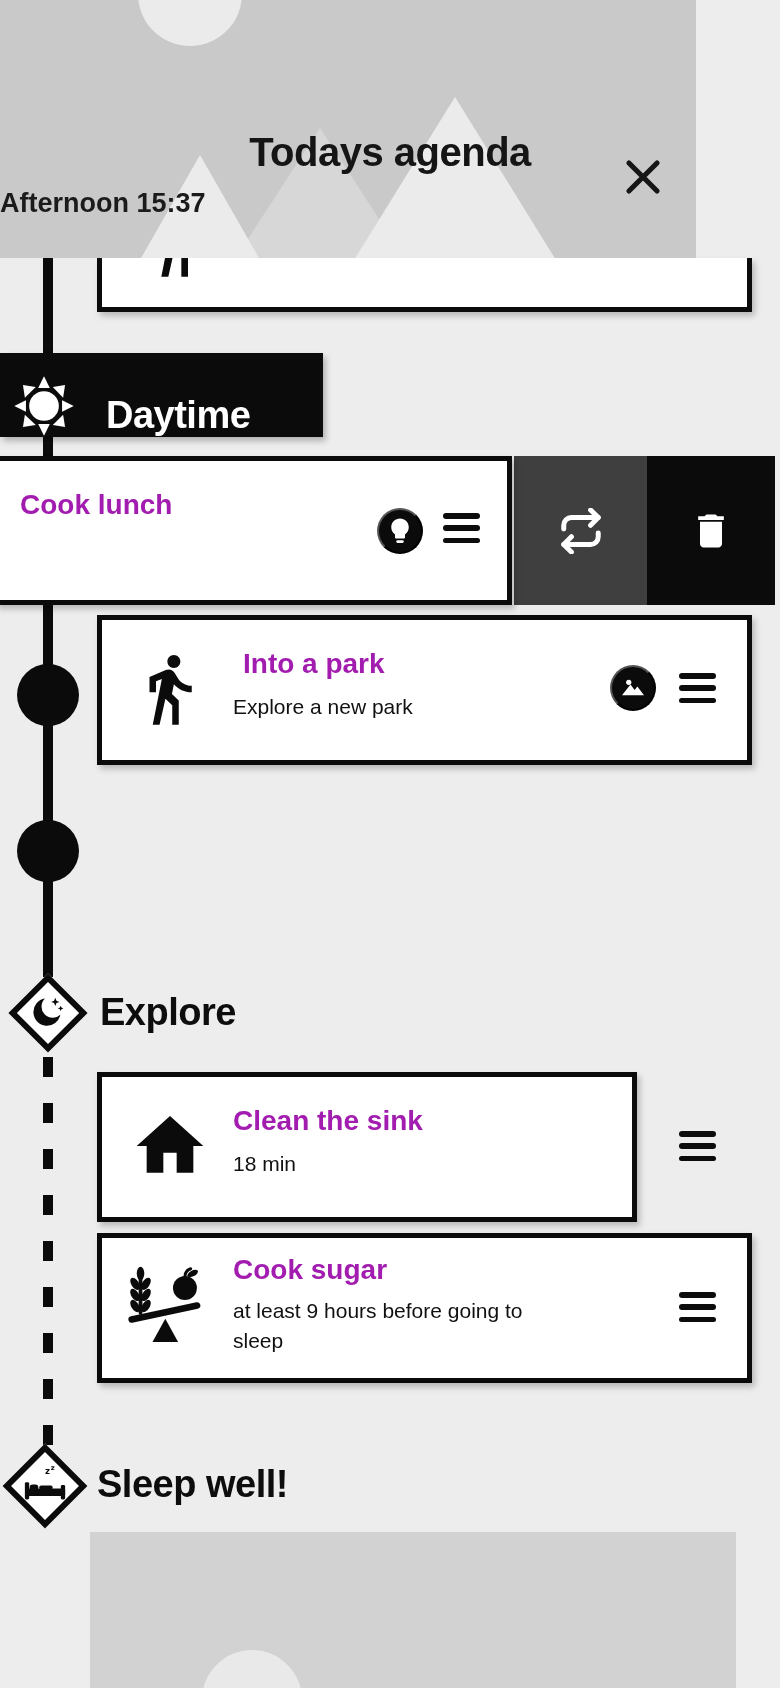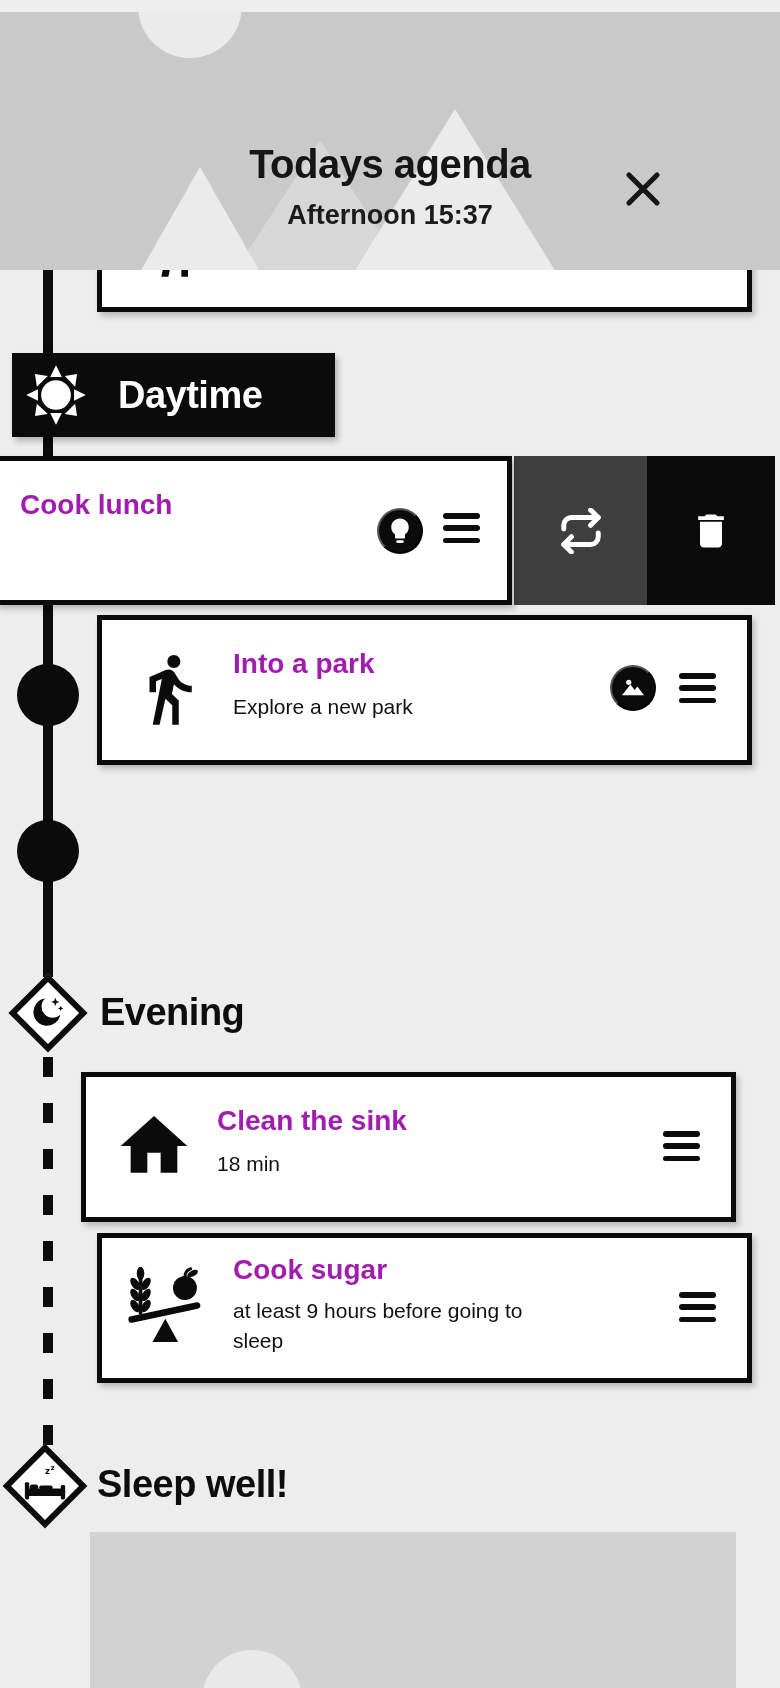--- a/index.html
+++ b/index.html
@@ -11,41 +11,41 @@
   }
   
   .tl-solid{position:absolute;left:43px;top:258px;width:10px;height:719px;background:var(--black,#0b0b0b);z-index:1;}
   .tl-dashed{position:absolute;left:43px;top:1057px;width:10px;height:388px;z-index:1;
     background:repeating-linear-gradient(180deg,var(--black,#0b0b0b) 0 20px,transparent 20px 46px);}
   .tl-node{position:absolute;width:62px;height:62px;border-radius:50%;background:var(--black,#0b0b0b);z-index:4;}
   .diamond-wrap{position:absolute;z-index:4;}
   .diamond{width:100%;height:100%;background:#fff;border:6px solid var(--black,#0b0b0b);transform:rotate(45deg);box-sizing:border-box;}
   .diamond-icon{position:absolute;z-index:5;}
   
-  .header{position:absolute;left:0;top:12px;width:780px;height:258px;background:var(--header-bg,#c9c9c9);overflow:hidden;z-index:6;}
+  .header{position:absolute;left:0;top:0;width:696px;height:258px;background:var(--header-bg,#c9c9c9);overflow:hidden;z-index:6;}
   .deco-circle{position:absolute;left:138px;top:-58px;width:104px;height:104px;border-radius:50%;background:var(--decor-light,#ebebeb);}
   .tri{position:absolute;clip-path:polygon(50% 0,0 100%,100% 100%);}
   .tri-mid{left:190px;top:128px;width:260px;height:200px;background:var(--decor-mid,#d7d7d7);}
   .tri-left{left:97px;top:155px;width:206px;height:180px;background:var(--decor-light,#ebebeb);}
   .tri-big{left:294px;top:97px;width:322px;height:260px;background:var(--decor-light,#ebebeb);}
   .hdr-title{position:absolute;left:0;top:130px;width:780px;text-align:center;font-size:40px;font-weight:bold;color:#151515;letter-spacing:-0.5px;}
-  .hdr-sub{position:absolute;left:0;top:188px;width:780px;text-align:center;font-size:27px;font-weight:bold;color:#1b1b1b;}
+  .hdr-sub{position:absolute;left:0;top:188px;width:780px;font-size:27px;font-weight:bold;color:#1b1b1b;}
   .close-btn{position:absolute;left:620px;top:154px;width:46px;height:46px;background:none;border:none;padding:0;cursor:pointer;}
   
   .card{position:absolute;background:var(--card-bg,#fff);border:5px solid var(--black,#0b0b0b);box-sizing:border-box;z-index:3;box-shadow:3px 4px 6px rgba(0,0,0,0.22);}
   .card-title{position:absolute;font-size:28px;font-weight:bold;color:#a21caf;white-space:nowrap;}
   .card-sub{position:absolute;font-size:21px;color:#111;line-height:30px;}
   .badge{position:absolute;width:46px;height:46px;border-radius:50%;background:var(--black,#0b0b0b);display:flex;align-items:center;justify-content:center;}
   .handle{position:absolute;width:37px;height:30px;display:flex;flex-direction:column;justify-content:space-between;cursor:grab;background:none;border:none;padding:0;}
   .handle span{display:block;width:37px;height:5.5px;background:#0c0c0c;border-radius:3px;}
   .task-icon{position:absolute;}
   
   .action{position:absolute;display:flex;align-items:center;justify-content:center;border:none;cursor:pointer;z-index:2;}
   
-  .daytime-bar{position:absolute;left:12px;top:353px;width:323px;height:84px;background:var(--black,#0b0b0b);z-index:3;display:flex;align-items:center;box-shadow:3px 4px 6px rgba(0,0,0,0.25);}
+  .daytime-bar{position:absolute;left:0;top:353px;width:323px;height:84px;background:var(--black,#0b0b0b);z-index:3;display:flex;align-items:flex-end;box-shadow:3px 4px 6px rgba(0,0,0,0.25);}
   .daytime-bar .sun{margin-left:13px;}
   .daytime-label{color:#fff;font-size:38px;font-weight:bold;margin-left:31px;letter-spacing:-0.5px;}
   .section-label{position:absolute;font-size:38px;font-weight:bold;color:#0d0d0d;z-index:4;letter-spacing:-0.5px;}
   
   .partial-card{position:absolute;left:97px;top:258px;width:655px;height:54px;background:#fff;border:5px solid var(--black,#0b0b0b);border-top:none;box-sizing:border-box;overflow:hidden;z-index:2;box-shadow:3px 4px 6px rgba(0,0,0,0.22);}
   .preview-block{position:absolute;left:90px;top:1532px;width:646px;height:156px;background:var(--preview-bg,#d2d2d2);overflow:hidden;z-index:2;}
   .preview-circle{position:absolute;left:112px;top:118px;width:100px;height:100px;border-radius:50%;background:var(--preview-circle,#e9e9e9);}
 </style>
 </head>
 <body>
@@ -177,21 +177,21 @@
       <span></span>
         <span></span>
         <span></span>
     </button>
   </div>
 
   <div class="card" style="left:97px;top:615px;width:655px;height:150px">
     <svg class="task-icon" style="left:28px;top:30px;position:absolute" width="78" height="78" viewBox="0 0 24 24">
       <use href="#i-walk" fill="#0b0b0b"></use>
     </svg>
-    <div class="card-title" style="left:131px;top:28px">Into a park</div>
+    <div class="card-title" style="left:141px;top:28px">Into a park</div>
     <div class="card-sub" style="left:131px;top:72px">Explore a new park</div>
     <button class="badge" style="left:508px;top:45px" aria-label="outdoors">
       <svg width="30" height="30" viewBox="0 0 24 24">
           <use href="#i-park" fill="#ffffff"></use>
         </svg>
     </button>
     <button class="handle" style="left:577px;top:53px" aria-label="drag">
       <span></span>
         <span></span>
         <span></span>
@@ -200,23 +200,23 @@
   <div class="tl-node" style="left:17px;top:664px"></div>
 
   <div class="tl-node" style="left:17px;top:820px"></div>
 
   <div class="diamond-wrap" style="left:20px;top:985px;width:56px;height:56px">
     <div class="diamond"></div>
   </div>
   <svg class="diamond-icon" style="left:29px;top:994px" width="38" height="38" viewBox="0 0 24 24">
     <use href="#i-moon" fill="#0b0b0b"></use>
   </svg>
-  <div class="section-label" style="left:100px;top:991px">Evening</div>
-
-  <div class="card" style="left:81px;top:1072px;width:655px;height:150px">
+  <div class="section-label" style="left:100px;top:991px">Explore</div>
+
+  <div class="card" style="left:97px;top:1072px;width:540px;height:150px">
     <svg class="task-icon" style="left:28px;top:29px;position:absolute" width="80" height="80" viewBox="0 0 24 24">
       <use href="#i-home" fill="#0b0b0b"></use>
     </svg>
     <div class="card-title" style="left:131px;top:28px">Clean the sink</div>
     <div class="card-sub" style="left:131px;top:72px">18 min</div>
     <button class="handle" style="left:577px;top:54px" aria-label="drag">
       <span></span>
         <span></span>
         <span></span>
     </button>

